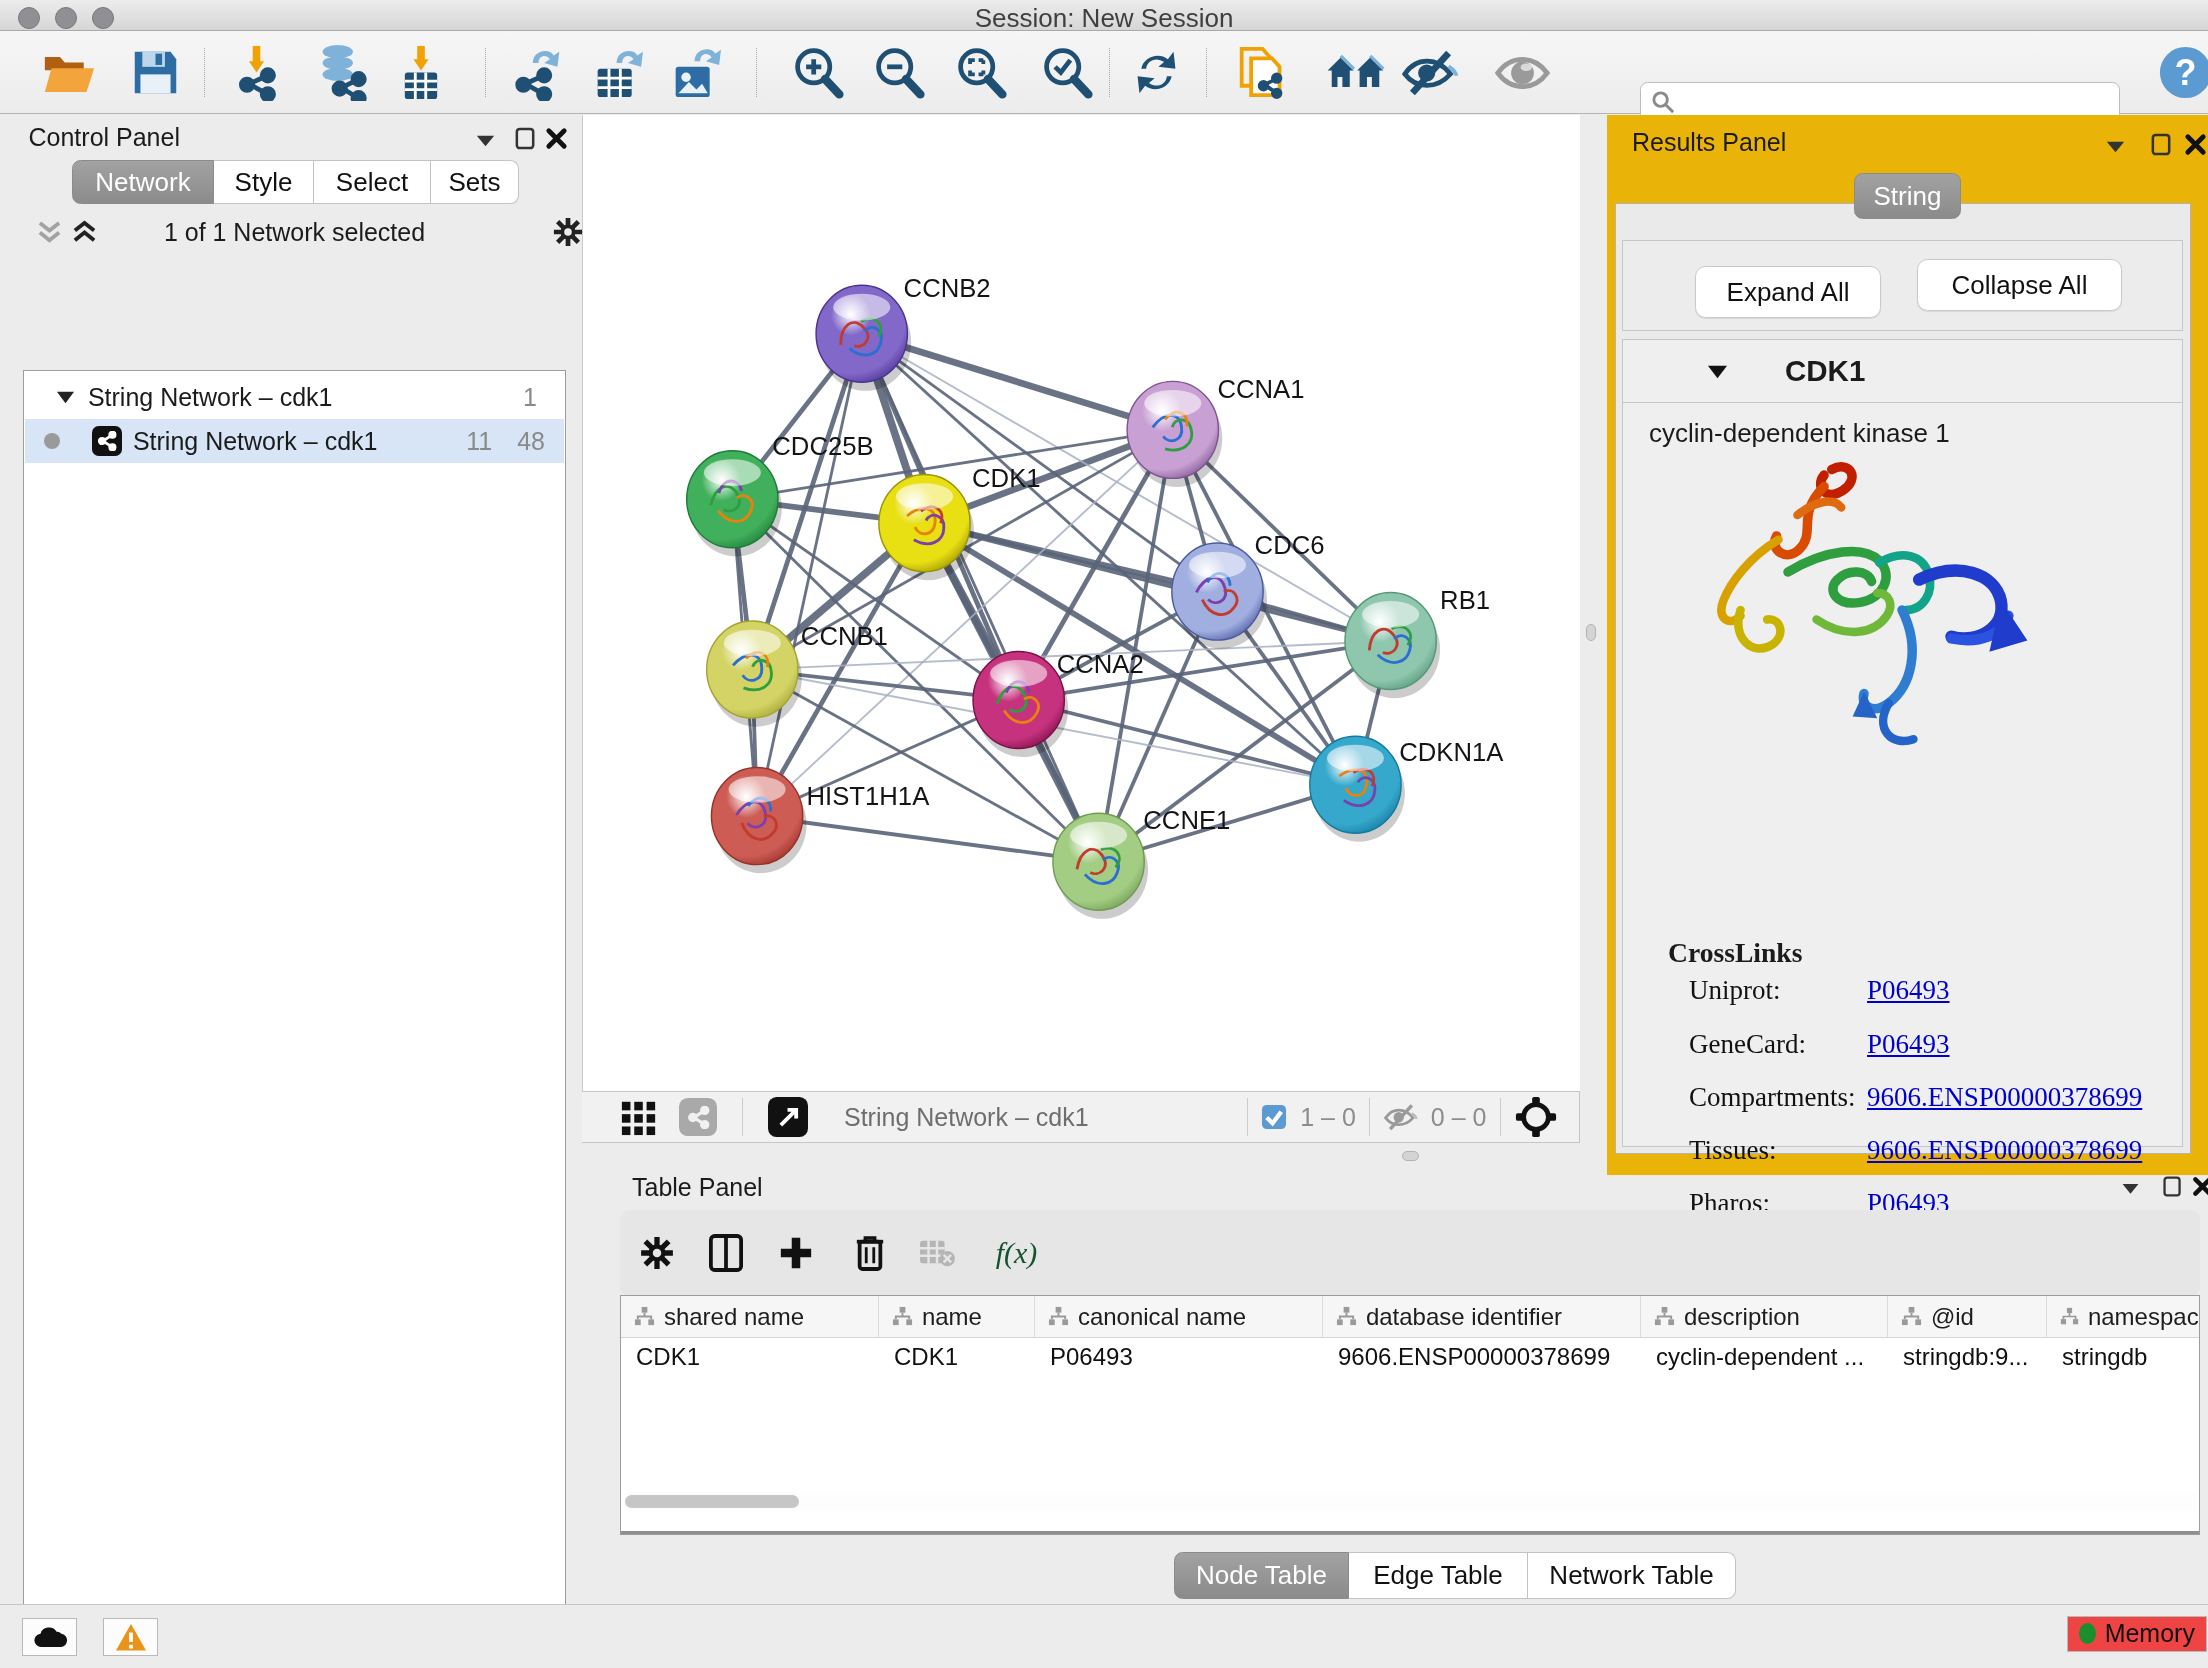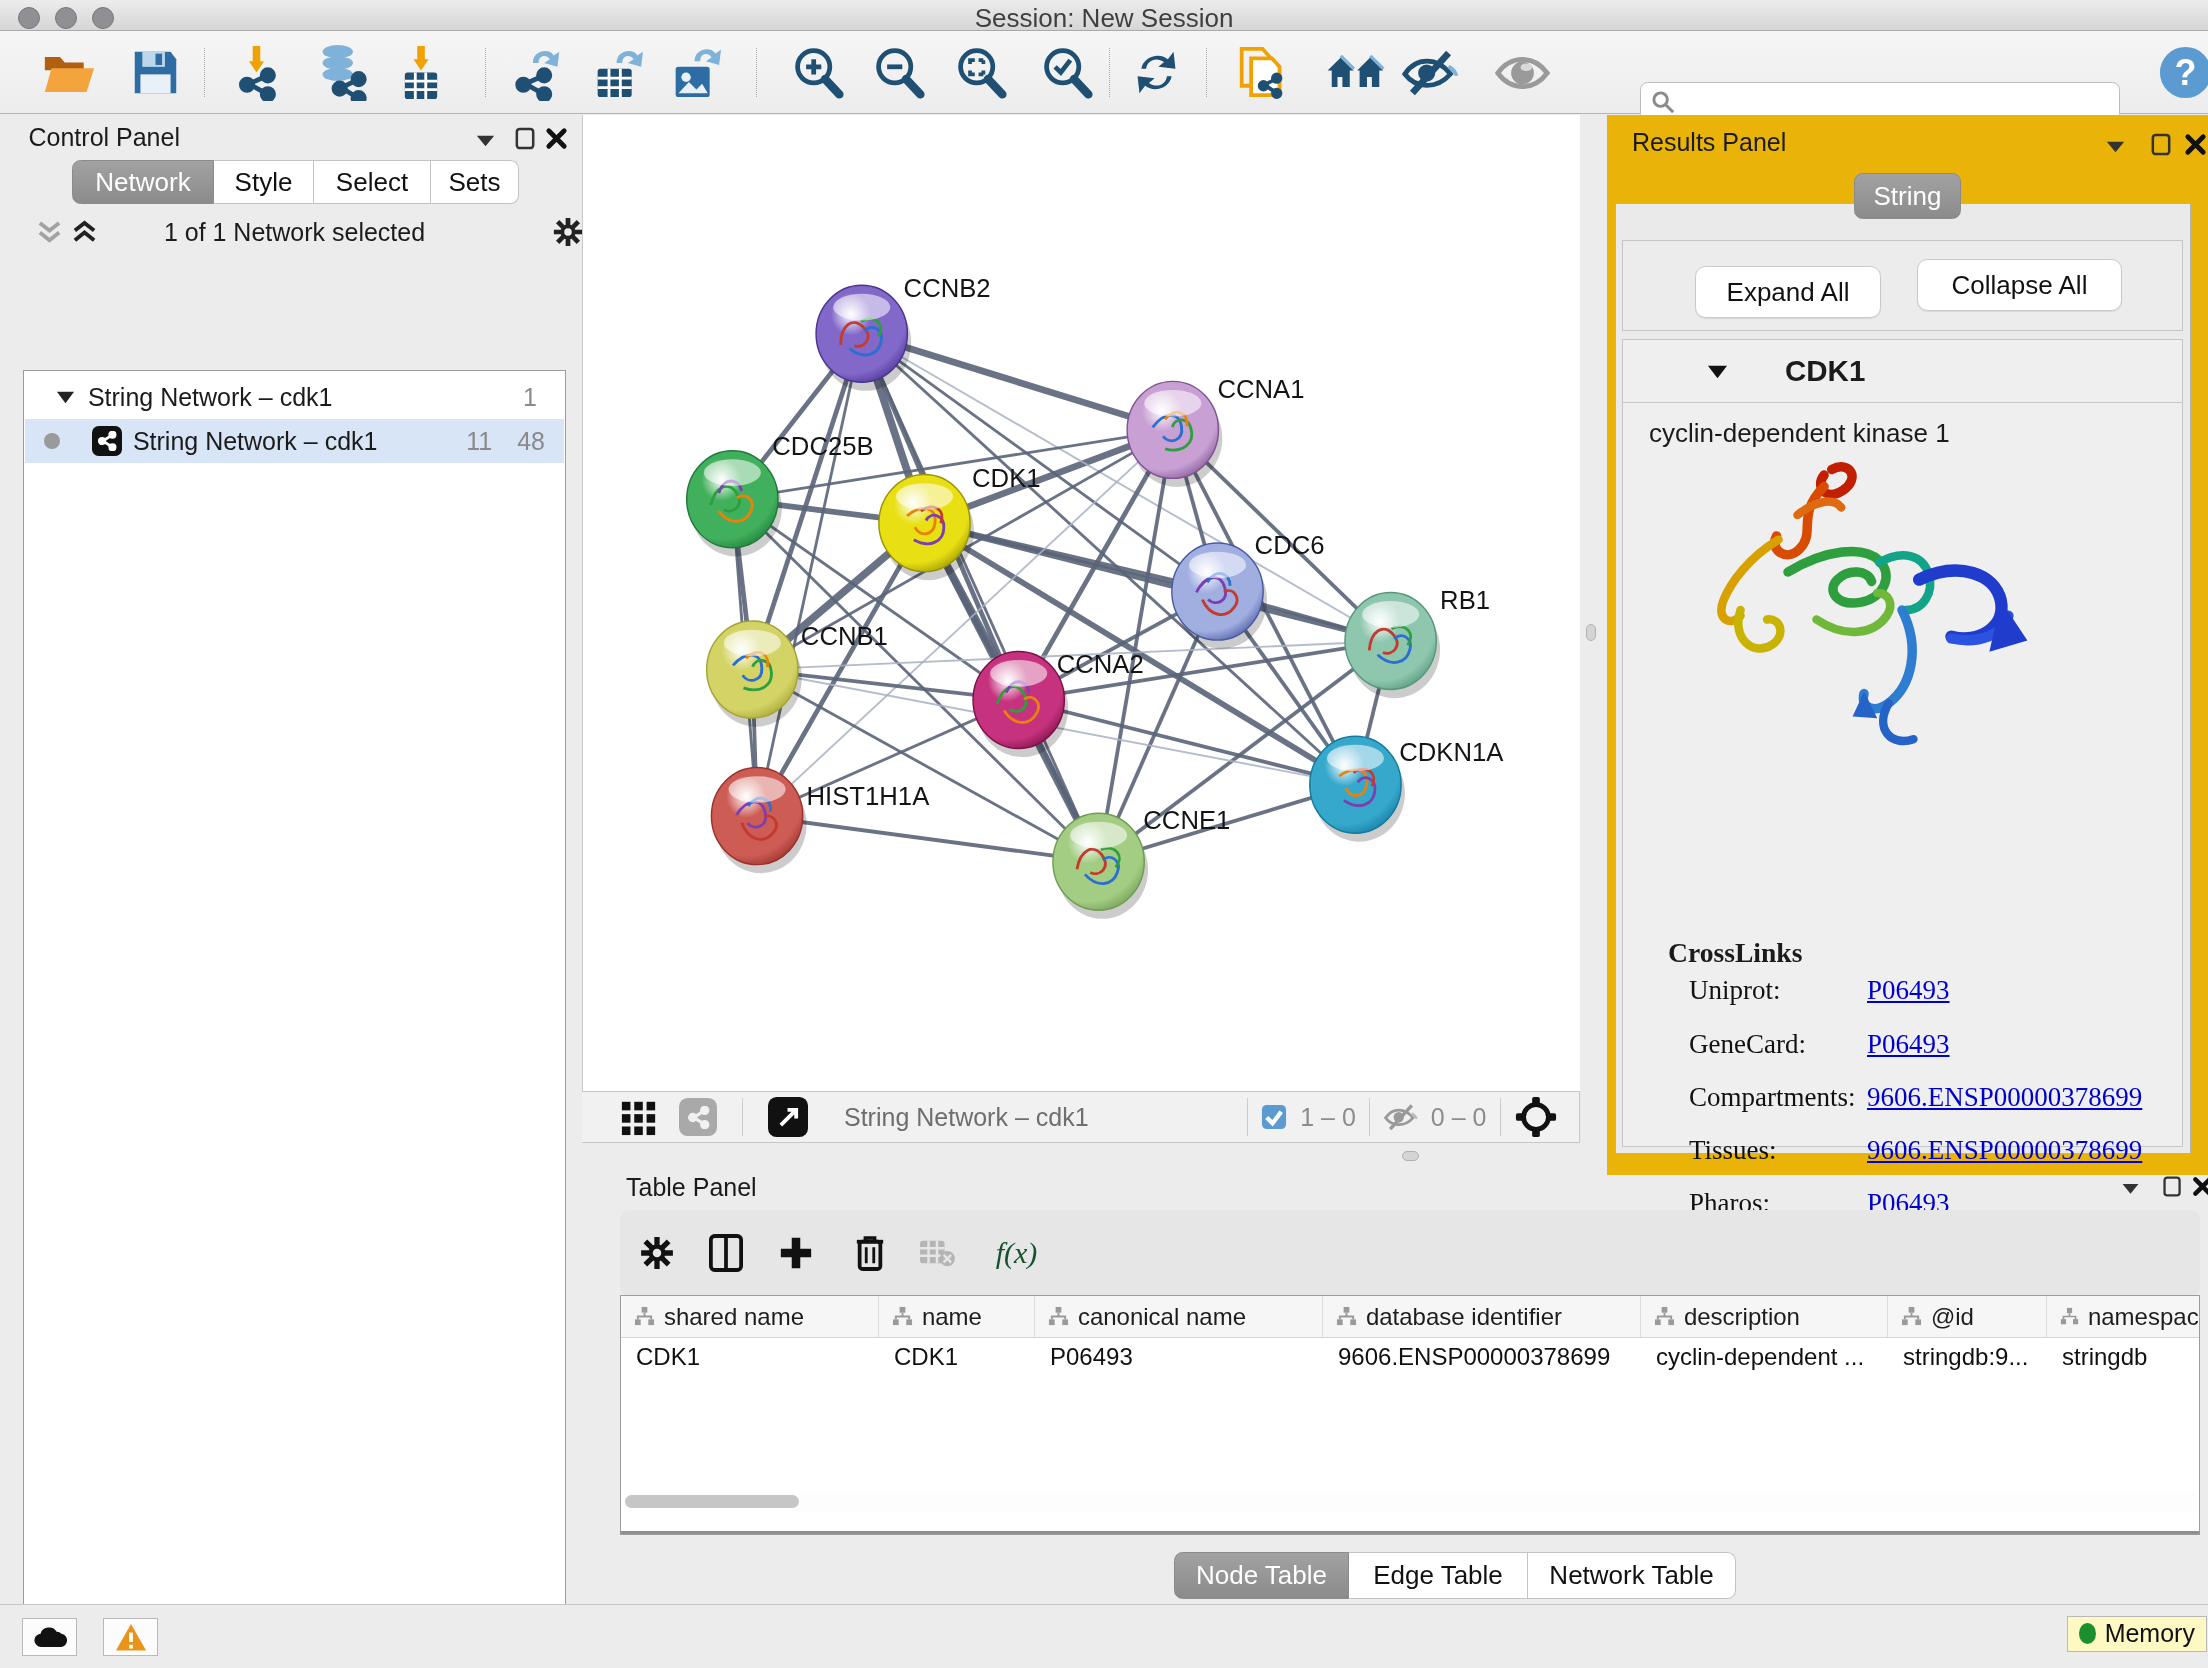--- a/index.html
+++ b/index.html
@@ -66,21 +66,21 @@
     border-right:1px solid #dcdcdc; overflow:hidden; white-space:nowrap; flex:none; }
   .trow { display:flex; height:38px; align-items:center; }
   .td { padding-left:15px; font-size:24px; color:#111; overflow:hidden; white-space:nowrap; flex:none; }
   .hscroll { position:absolute; left:2.9px; bottom:23px; width:1572px; height:19px; background:#fdfdfd; }
   .hthumb { position:absolute; left:1px; top:2.9px; width:174px; height:13.3px; background:#c6c6c6; border-radius:6.7px; }
   .tbl-bottom { position:absolute; left:0; bottom:0; width:100%; height:2.9px; background:#8f8f8f; }
   
   .footer { left:0; top:1604px; width:2208px; height:65px; background:#ececec; border-top:1px solid #c6c6c6; }
   .fbtn { position:absolute; top:13.3px; width:55px; height:38px; background:#fcfcfc; border:1.9px solid #b9b9b9;
     display:flex; align-items:center; justify-content:center; }
-  .membtn { position:absolute; left:2067px; top:10.5px; width:140px; height:36px; background:#fef9c3;
+  .membtn { position:absolute; left:2067px; top:10.5px; width:140px; height:36px; background:#ef4444;
     border:1.9px solid #b9b9b9; display:flex; align-items:center; justify-content:center; gap:8.6px; font-size:25px; color:#111; }
   .memdot { width:17px; height:21px; border-radius:50%; background:#1b8f2e; }
   svg { display:block; }
   text { font-family:"Liberation Sans",sans-serif; }
 </style>
 </head>
 <body>
 
 <div class="app">
 
@@ -686,21 +686,21 @@
           </div>
           <div class="xl-row" style="top: 848px;">
             <span class="xl-label">Pharos:</span>
             <a class="xlink" href="#">P06493</a>
           </div>
         </div>
     </div>
   </div>
 
   <div class="abs" style="left:582px;top:1162px;width:1626px;height:441px">
-    <div class="abs panel-title" style="left:44px;top:11.4px">Table Panel</div>
+    <div class="abs panel-title" style="left:50px;top:11.4px">Table Panel</div>
     <svg class="p-icon" style="left:1537px;top:15px;width:23px;height:23px" viewBox="0 0 26 26">
         <path d="M4 8 h18 l-9 11z" fill="#333"></path>
       </svg>
     <svg class="p-icon" style="left:1579px;top:13.3px;width:23px;height:23px" viewBox="0 0 26 26">
         <rect x="4" y="3" width="17" height="20" rx="3" fill="none" stroke="#333" stroke-width="2.6"></rect>
       </svg>
     <svg class="p-icon" style="left:1609px;top:13.3px;width:23px;height:23px" viewBox="0 0 26 26">
         <path d="M5 5 L21 21 M21 5 L5 21" stroke="#111" stroke-width="5" stroke-linecap="round"></path>
       </svg>
   </div>

